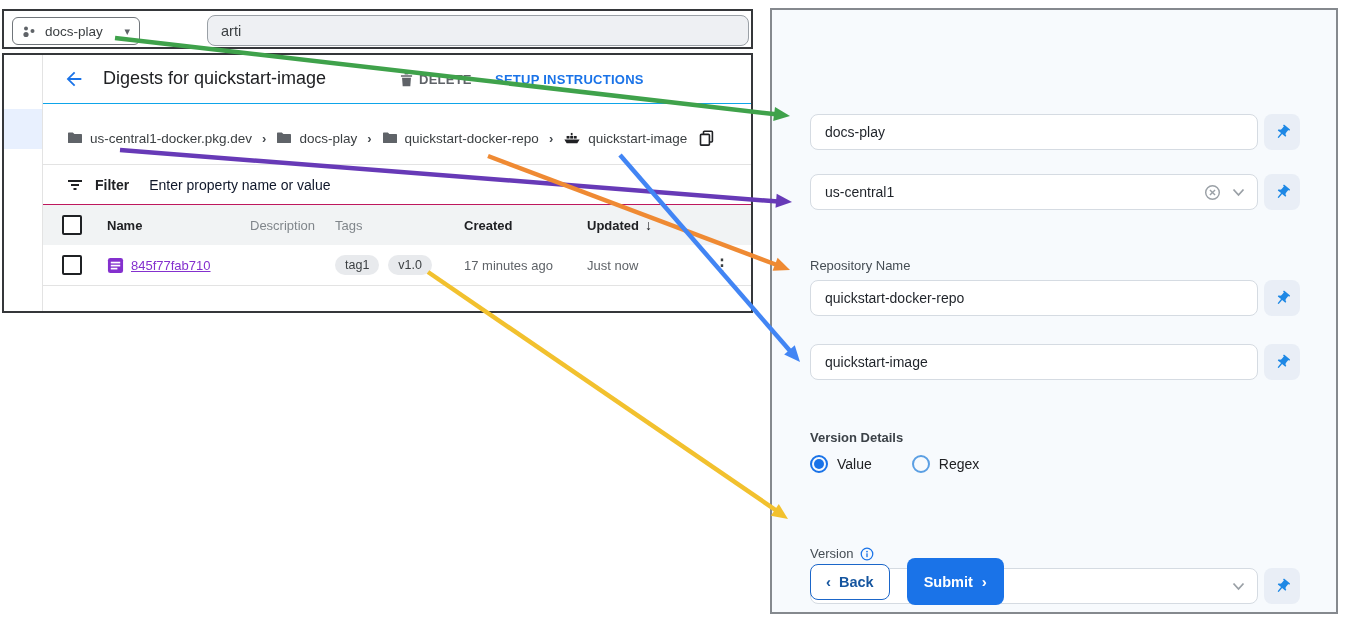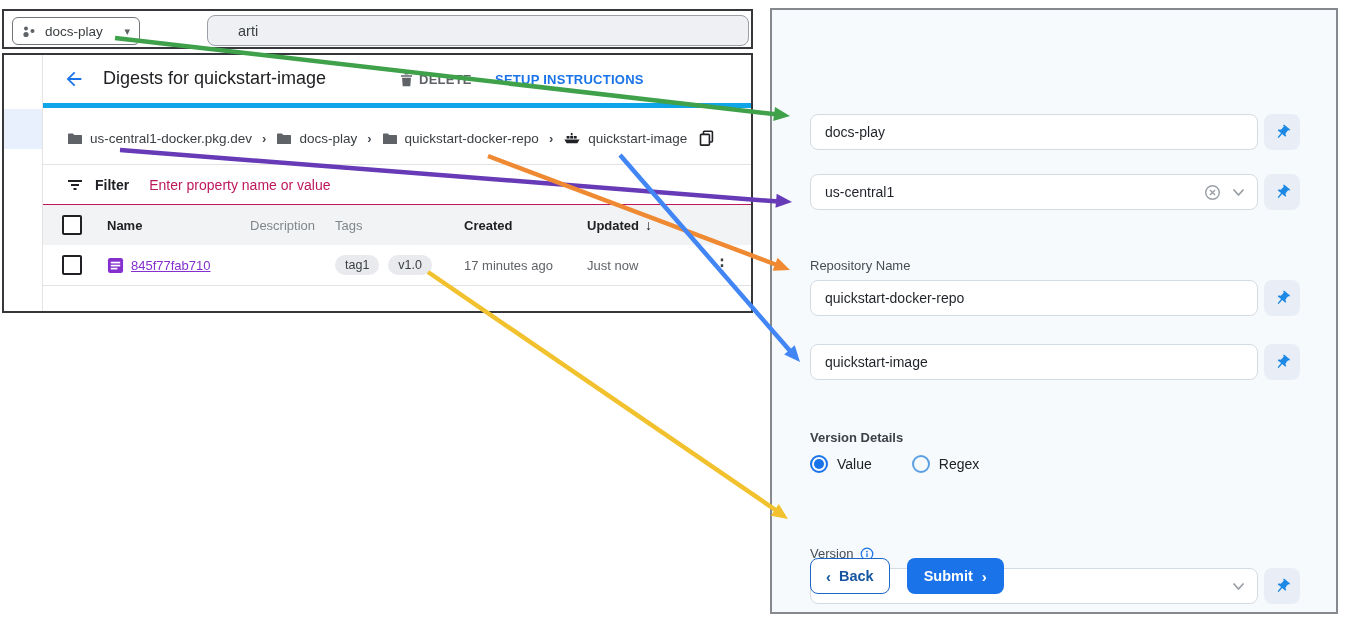--- a/index.html
+++ b/index.html
@@ -9,43 +9,43 @@
   
   .topbar{position:absolute;left:2px;top:9px;width:751px;height:40px;
           border:2px solid #35373a;background:#fff;box-sizing:border-box;}
   .proj{position:absolute;left:8px;top:6px;height:28px;width:128px;box-sizing:border-box;
         border:1.5px solid #70757a;border-radius:6px;display:flex;align-items:center;
         gap:8px;padding:0 9px;background:#fff;cursor:pointer;}
   .proj-label{font-size:13.5px;color:#3c4043;font-weight:500;flex:1;}
   .caret{font-size:11px;color:#5f6368;line-height:1;}
   .search{position:absolute;left:203px;top:4px;width:542px;height:31px;box-sizing:border-box;
           border:1.5px solid #9aa0a6;border-radius:8px;background:#eef0f3;
-          display:flex;align-items:center;padding-left:30px;font-size:14.5px;color:#3c4043;}
+          display:flex;align-items:center;padding-left:13px;font-size:14.5px;color:#3c4043;}
 
   
   .mainbox{position:absolute;left:2px;top:53px;width:751px;height:260px;
            border:2px solid #35373a;background:#fff;box-sizing:border-box;}
   .rail{position:absolute;left:0;top:0;width:38px;height:100%;border-right:1px solid #e3e3e3;background:#fff;}
   .rail-hl{position:absolute;left:0;top:54px;width:38px;height:40px;background:#e8f0fe;}
   .content{position:absolute;left:39px;top:0;right:0;bottom:0;}
-  .hdr{position:absolute;left:0;top:0;right:0;height:48px;border-bottom:5px solid #0ea5e9;}
+  .hdr{position:absolute;left:0;top:0;right:0;height:48px;border-bottom:1px solid #0ea5e9;}
   .backarrow{position:absolute;left:20px;top:13px;width:22px;height:22px;cursor:pointer;}
   .pgtitle{position:absolute;left:60px;top:13px;font-size:18px;color:#202124;}
   .del{position:absolute;left:357px;top:17px;display:flex;align-items:center;gap:6px;
        font-size:13px;font-weight:600;letter-spacing:.25px;color:#5f6368;cursor:pointer;}
   .setup{position:absolute;left:452px;top:17px;font-size:13px;font-weight:600;
          letter-spacing:.25px;color:#1a73e8;cursor:pointer;}
   .crumbs{position:absolute;left:0;top:48px;right:0;height:62px;border-bottom:1px solid #e3e3e3;
           display:flex;align-items:center;padding-left:24px;padding-top:10px;box-sizing:border-box;gap:9px;}
-  .crumb{display:flex;align-items:center;gap:7px;font-size:13.5px;color:#3c4043;cursor:pointer;}
+  .crumb{display:flex;align-items:flex-start;gap:7px;font-size:13.5px;color:#3c4043;cursor:pointer;}
   .csep{font-size:13px;font-weight:700;color:#454a4f;padding:0 1px;}
   .filterrow{position:absolute;left:0;top:110px;right:0;height:40px;border-bottom:1px solid #be185d;
              display:flex;align-items:center;padding-left:24px;box-sizing:border-box;}
   .flabel2{font-size:14px;font-weight:700;color:#202124;margin-left:12px;}
-  .fplace{font-size:14px;color:#be185d;margin-left:20px;}
+  .fplace{font-size:14px;color:#0f172a;margin-left:20px;}
   .thead{position:absolute;left:0;top:150px;right:0;height:40px;background:#f1f3f4;
          border-bottom:1px solid #dfe1e3;display:flex;align-items:center;font-size:13px;}
   .trow{position:absolute;left:0;top:190px;right:0;height:40px;border-bottom:1px solid #e3e3e3;
         display:flex;align-items:center;font-size:13px;background:#fff;}
   .c0{width:45px;padding-left:19px;box-sizing:content-box;display:flex;align-items:center;}
   .c1{width:143px;} .c2{width:85px;} .c3{width:129px;display:flex;gap:9px;align-items:center;}
   .c4{width:123px;} .c5{width:115px;display:flex;align-items:center;gap:6px;} .c6{width:40px;text-align:center;}
   .hname{color:#202124;font-weight:600;} .hdim{color:#80868b;font-weight:500;}
   .sortglyph{font-weight:700;color:#202124;font-size:14px;}
   .cb{width:16px;height:16px;border:2px solid #1f2124;border-radius:2px;background:#fff;cursor:pointer;}
@@ -73,21 +73,21 @@
   .radio-item{display:flex;align-items:center;gap:9px;font-size:14px;color:#202124;cursor:pointer;}
   .rdo{width:18px;height:18px;border-radius:50%;box-sizing:border-box;display:flex;
        align-items:center;justify-content:center;}
   .rdo.sel{border:2px solid #1a73e8;} .rdo.sel .rdot{width:10px;height:10px;border-radius:50%;background:#1a73e8;}
   .rdo.unsel{border:2px solid #5b9fe3;}
   .vlabelrow{display:flex;align-items:center;gap:7px;margin-bottom:7px;}
   .btnrow{position:absolute;left:38px;display:flex;gap:17px;align-items:center;}
   .backbtn{height:36px;padding:0 15px;background:#fff;border:1.5px solid #1b66c9;border-radius:8px;
            color:#15559f;font-weight:700;font-size:14.5px;display:flex;align-items:center;gap:8px;cursor:pointer;
            font-family:"Liberation Sans",sans-serif;}
-  .submitbtn{height:36px;padding:0 17px;background:#1a73e8;border:none;border-radius:8px;
+  .submitbtn{height:47px;padding:0 17px;background:#1a73e8;border:none;border-radius:8px;
              color:#fff;font-weight:700;font-size:14.5px;display:flex;align-items:center;gap:9px;cursor:pointer;
              font-family:"Liberation Sans",sans-serif;}
   .chev{font-size:15px;font-weight:700;line-height:1;}
 
   .arrows{position:absolute;left:0;top:0;pointer-events:none;z-index:6;}
   svg{display:block;}
 </style>
 </head>
 <body>
 

